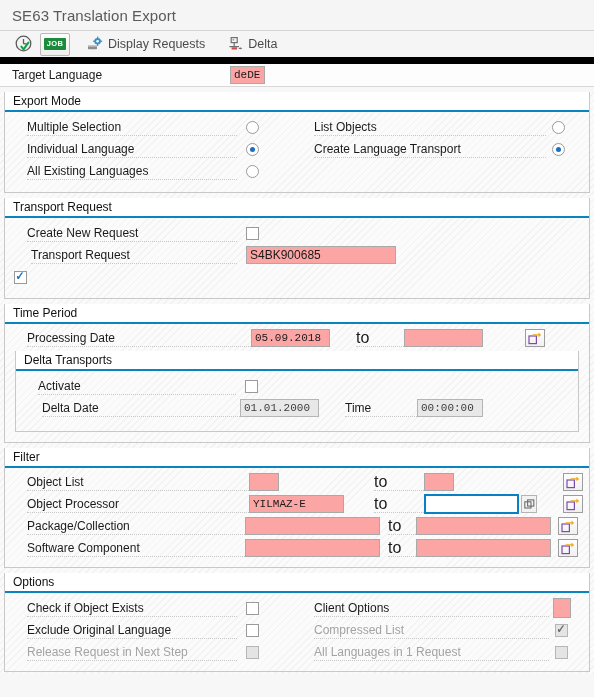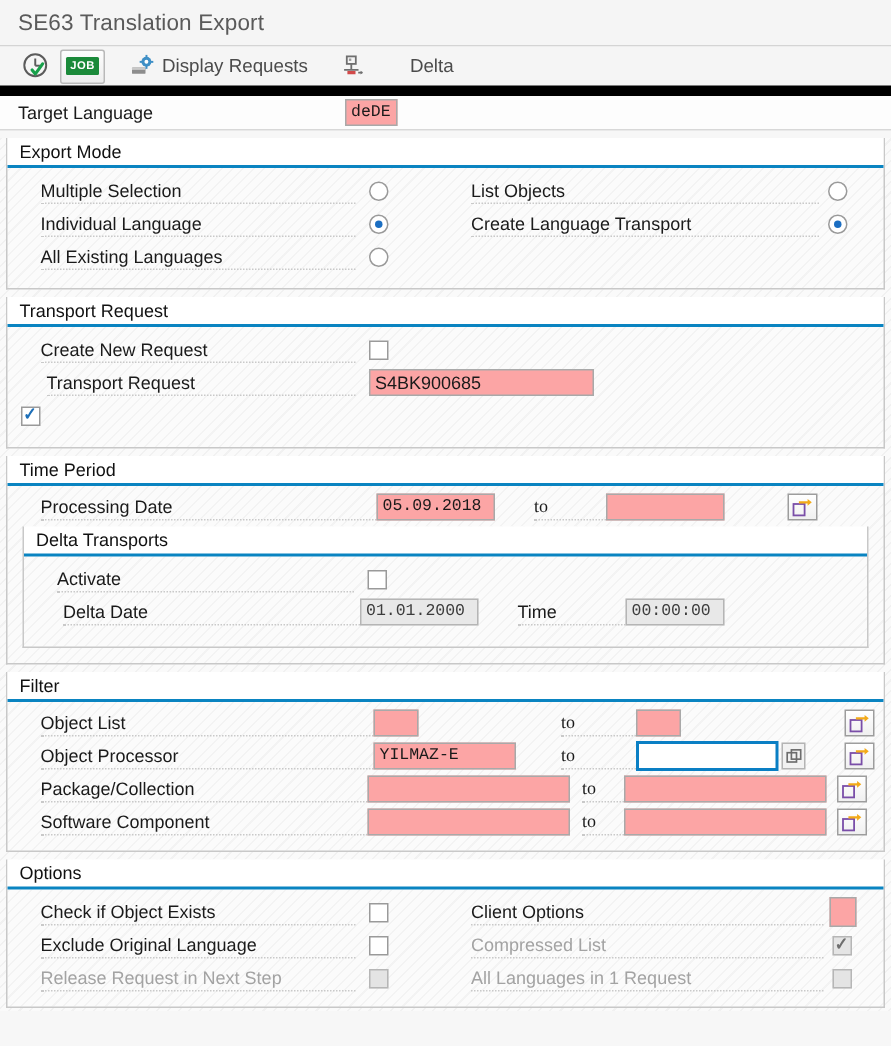--- a/index.html
+++ b/index.html
@@ -172,28 +172,27 @@
     color: #3c3c3c;
   }
   .inp.focused {
     border: 2px solid #0a7fc4;
     height: 20px;
     position: relative;
     background: #fff;
   }
 
   .to-lab {
-    font-size: 12px;
+    font-size: 16px;
     color: #1a1a1a;
     border-bottom: 1px dotted #c9c9c9;
     height: 17px;
     display: flex;
     align-items: center;
     box-sizing: border-box;
-    font-family: Liberation Serif, serif;
   }
 
   
   .cb {
     width: 13px; height: 13px;
     border: 1px solid #9a9a9a;
     background: #ffffff;
     box-sizing: border-box;
     display: flex; align-items: center; justify-content: center;
     font-size: 12px; line-height: 1;
@@ -267,21 +266,21 @@
         <circle cx="10.6" cy="5.2" r="1.3" fill="#ffffff"></circle>
         <rect x="10" y="0.6" width="1.3" height="2" fill="#3e8fc6"></rect>
         <rect x="10" y="7.9" width="1.3" height="2" fill="#3e8fc6"></rect>
         <rect x="6.1" y="4.6" width="2" height="1.3" fill="#3e8fc6"></rect>
         <rect x="13.2" y="4.6" width="2" height="1.3" fill="#3e8fc6"></rect>
       </svg>
     </span>
     <span class="lbl">Display Requests</span>
   </div>
 
-  <div class="tb-item" style="margin-left:12px;gap:25px;">
+  <div class="tb-item" style="margin-left:12px;">
     <span style="display:inline-block;width:16px;height:16px;">
       <svg width="16" height="16" viewBox="0 0 16 16">
         <rect x="4.2" y="1.6" width="6" height="5" fill="none" stroke="#6f6f6f" stroke-width="1.2"></rect>
         <rect x="5.6" y="3" width="1.6" height="1.6" fill="#9a9a9a"></rect>
         <line x1="7.2" y1="6.6" x2="7.2" y2="10.4" stroke="#6f6f6f" stroke-width="1.2"></line>
         <line x1="2.4" y1="10.6" x2="12" y2="10.6" stroke="#6f6f6f" stroke-width="1.2"></line>
         <rect x="4.6" y="11.3" width="5.4" height="2.2" fill="#d24a4a"></rect>
         <path d="M11.8 12.4 L14.6 12.4" stroke="#6f6f6f" stroke-width="1.2"></path>
         <path d="M13.4 11.2 L14.9 12.4 L13.4 13.6 Z" fill="#6f6f6f"></path>
       </svg>

